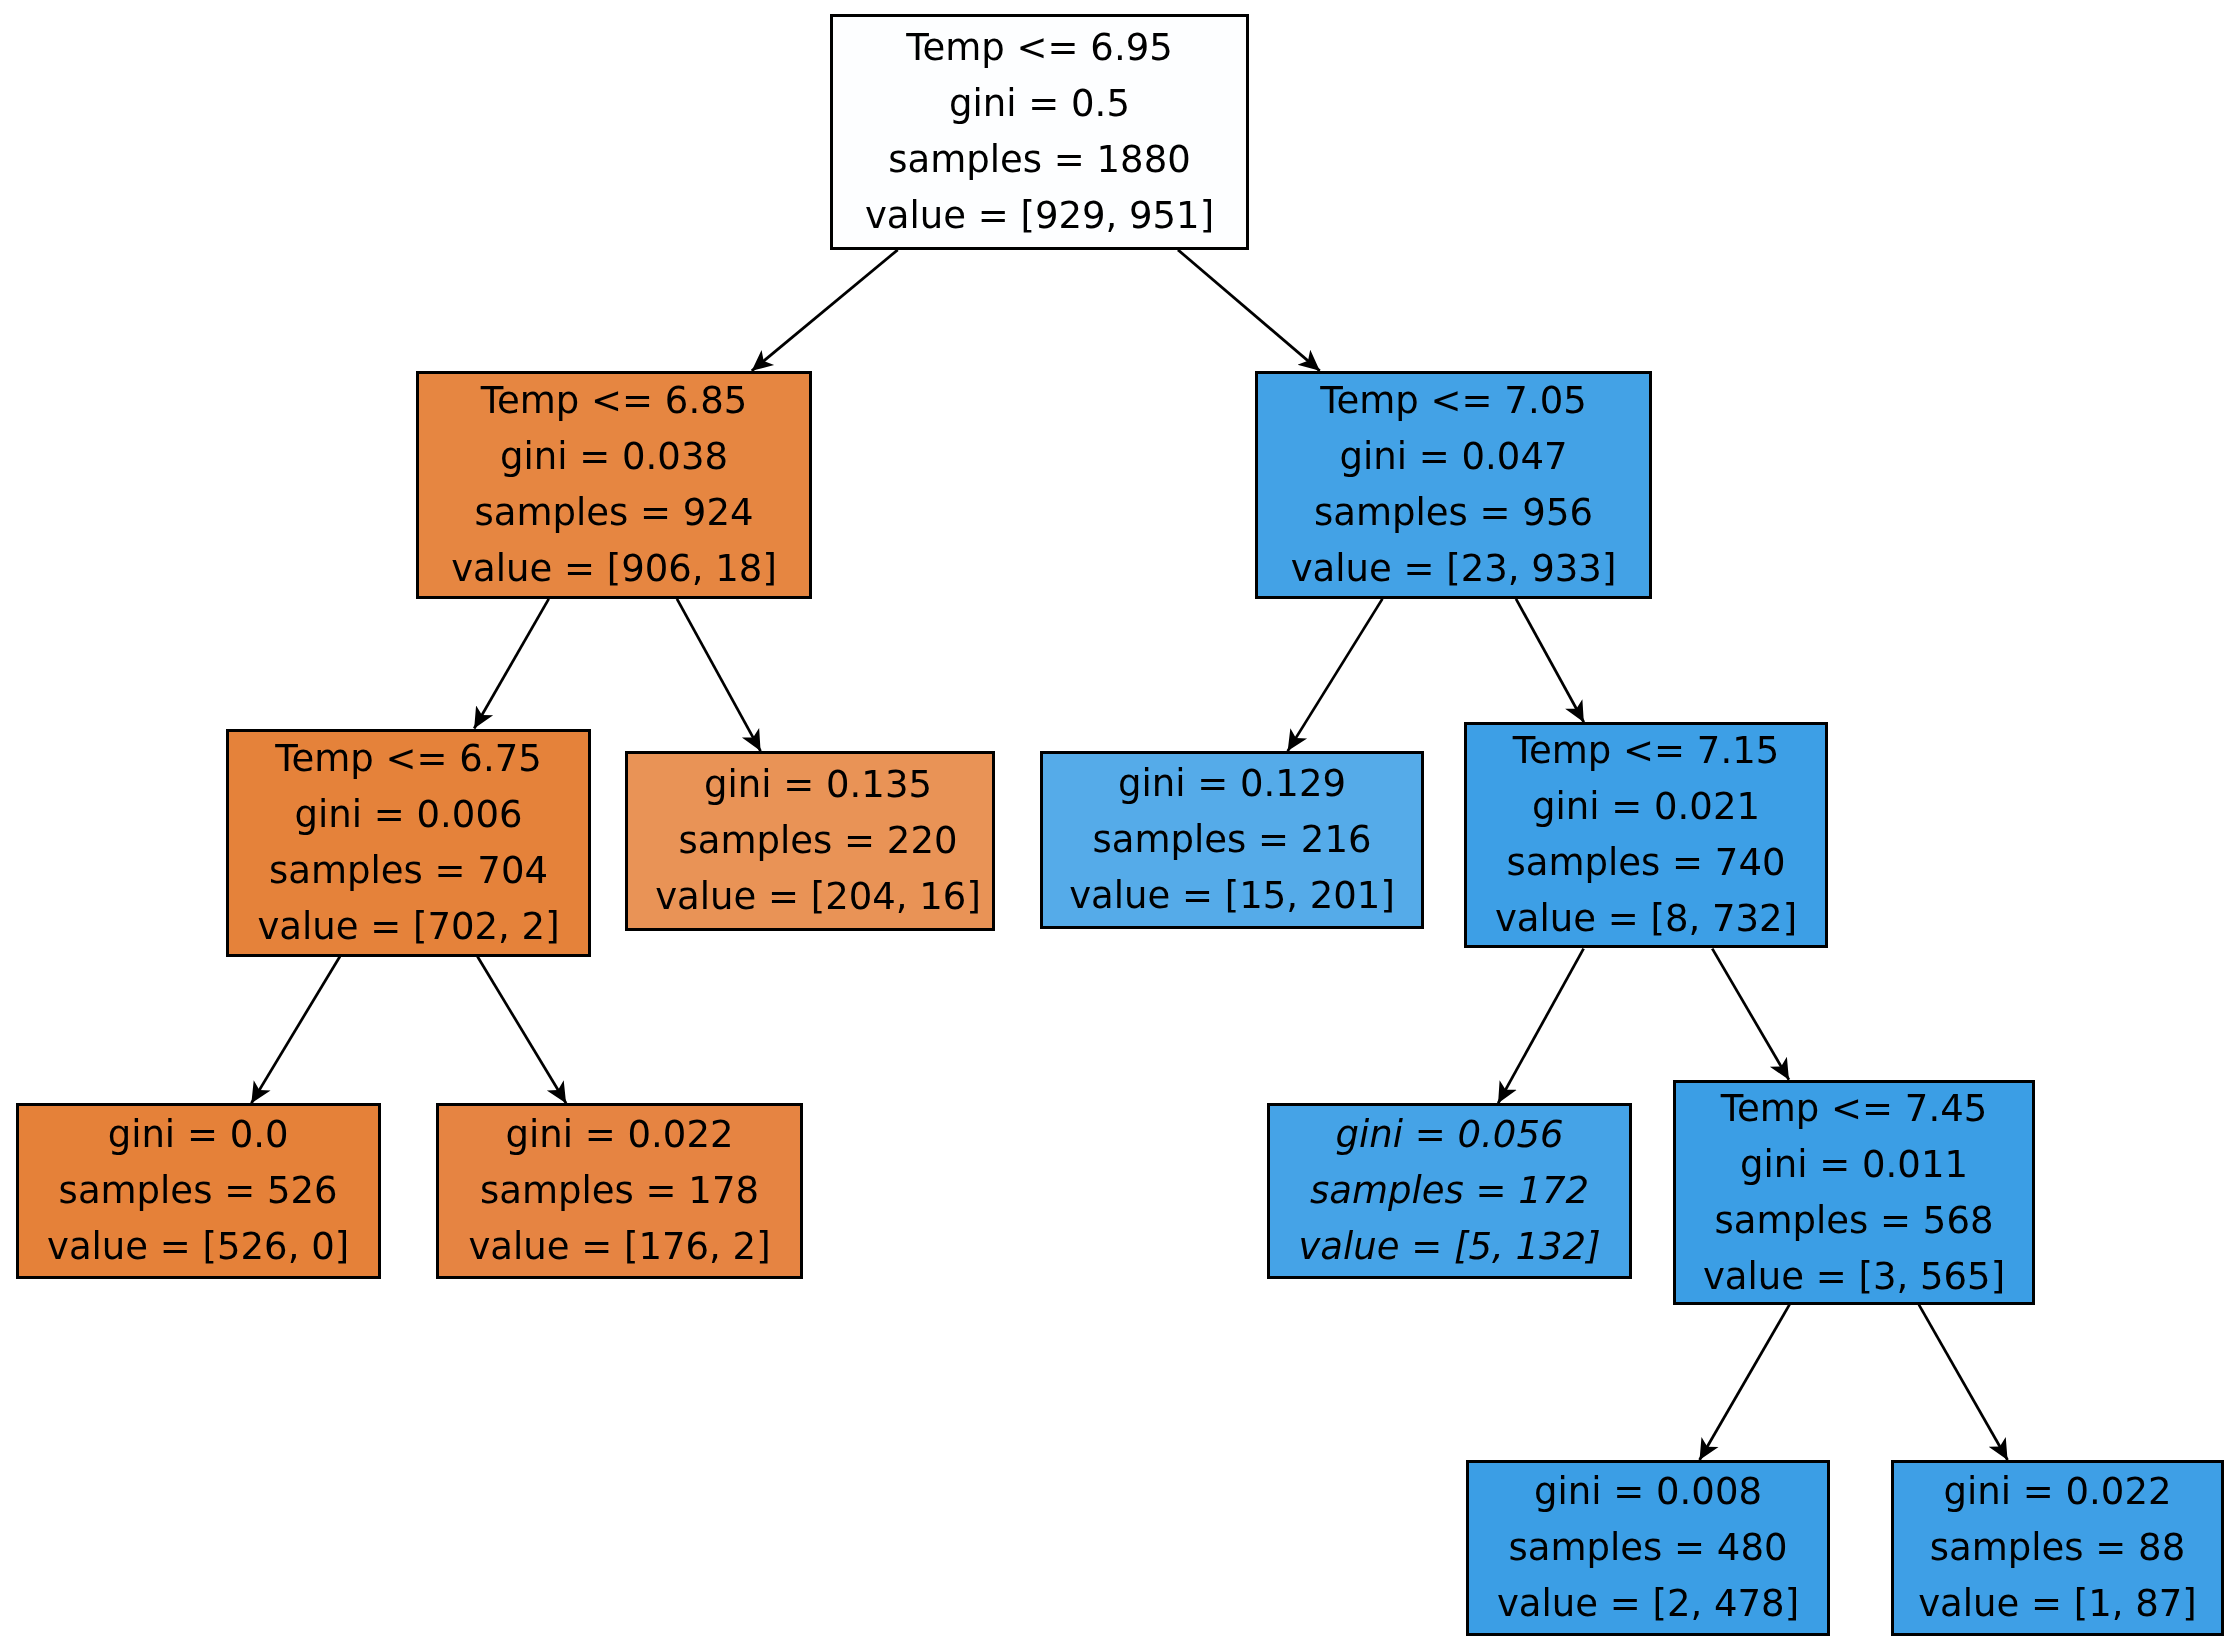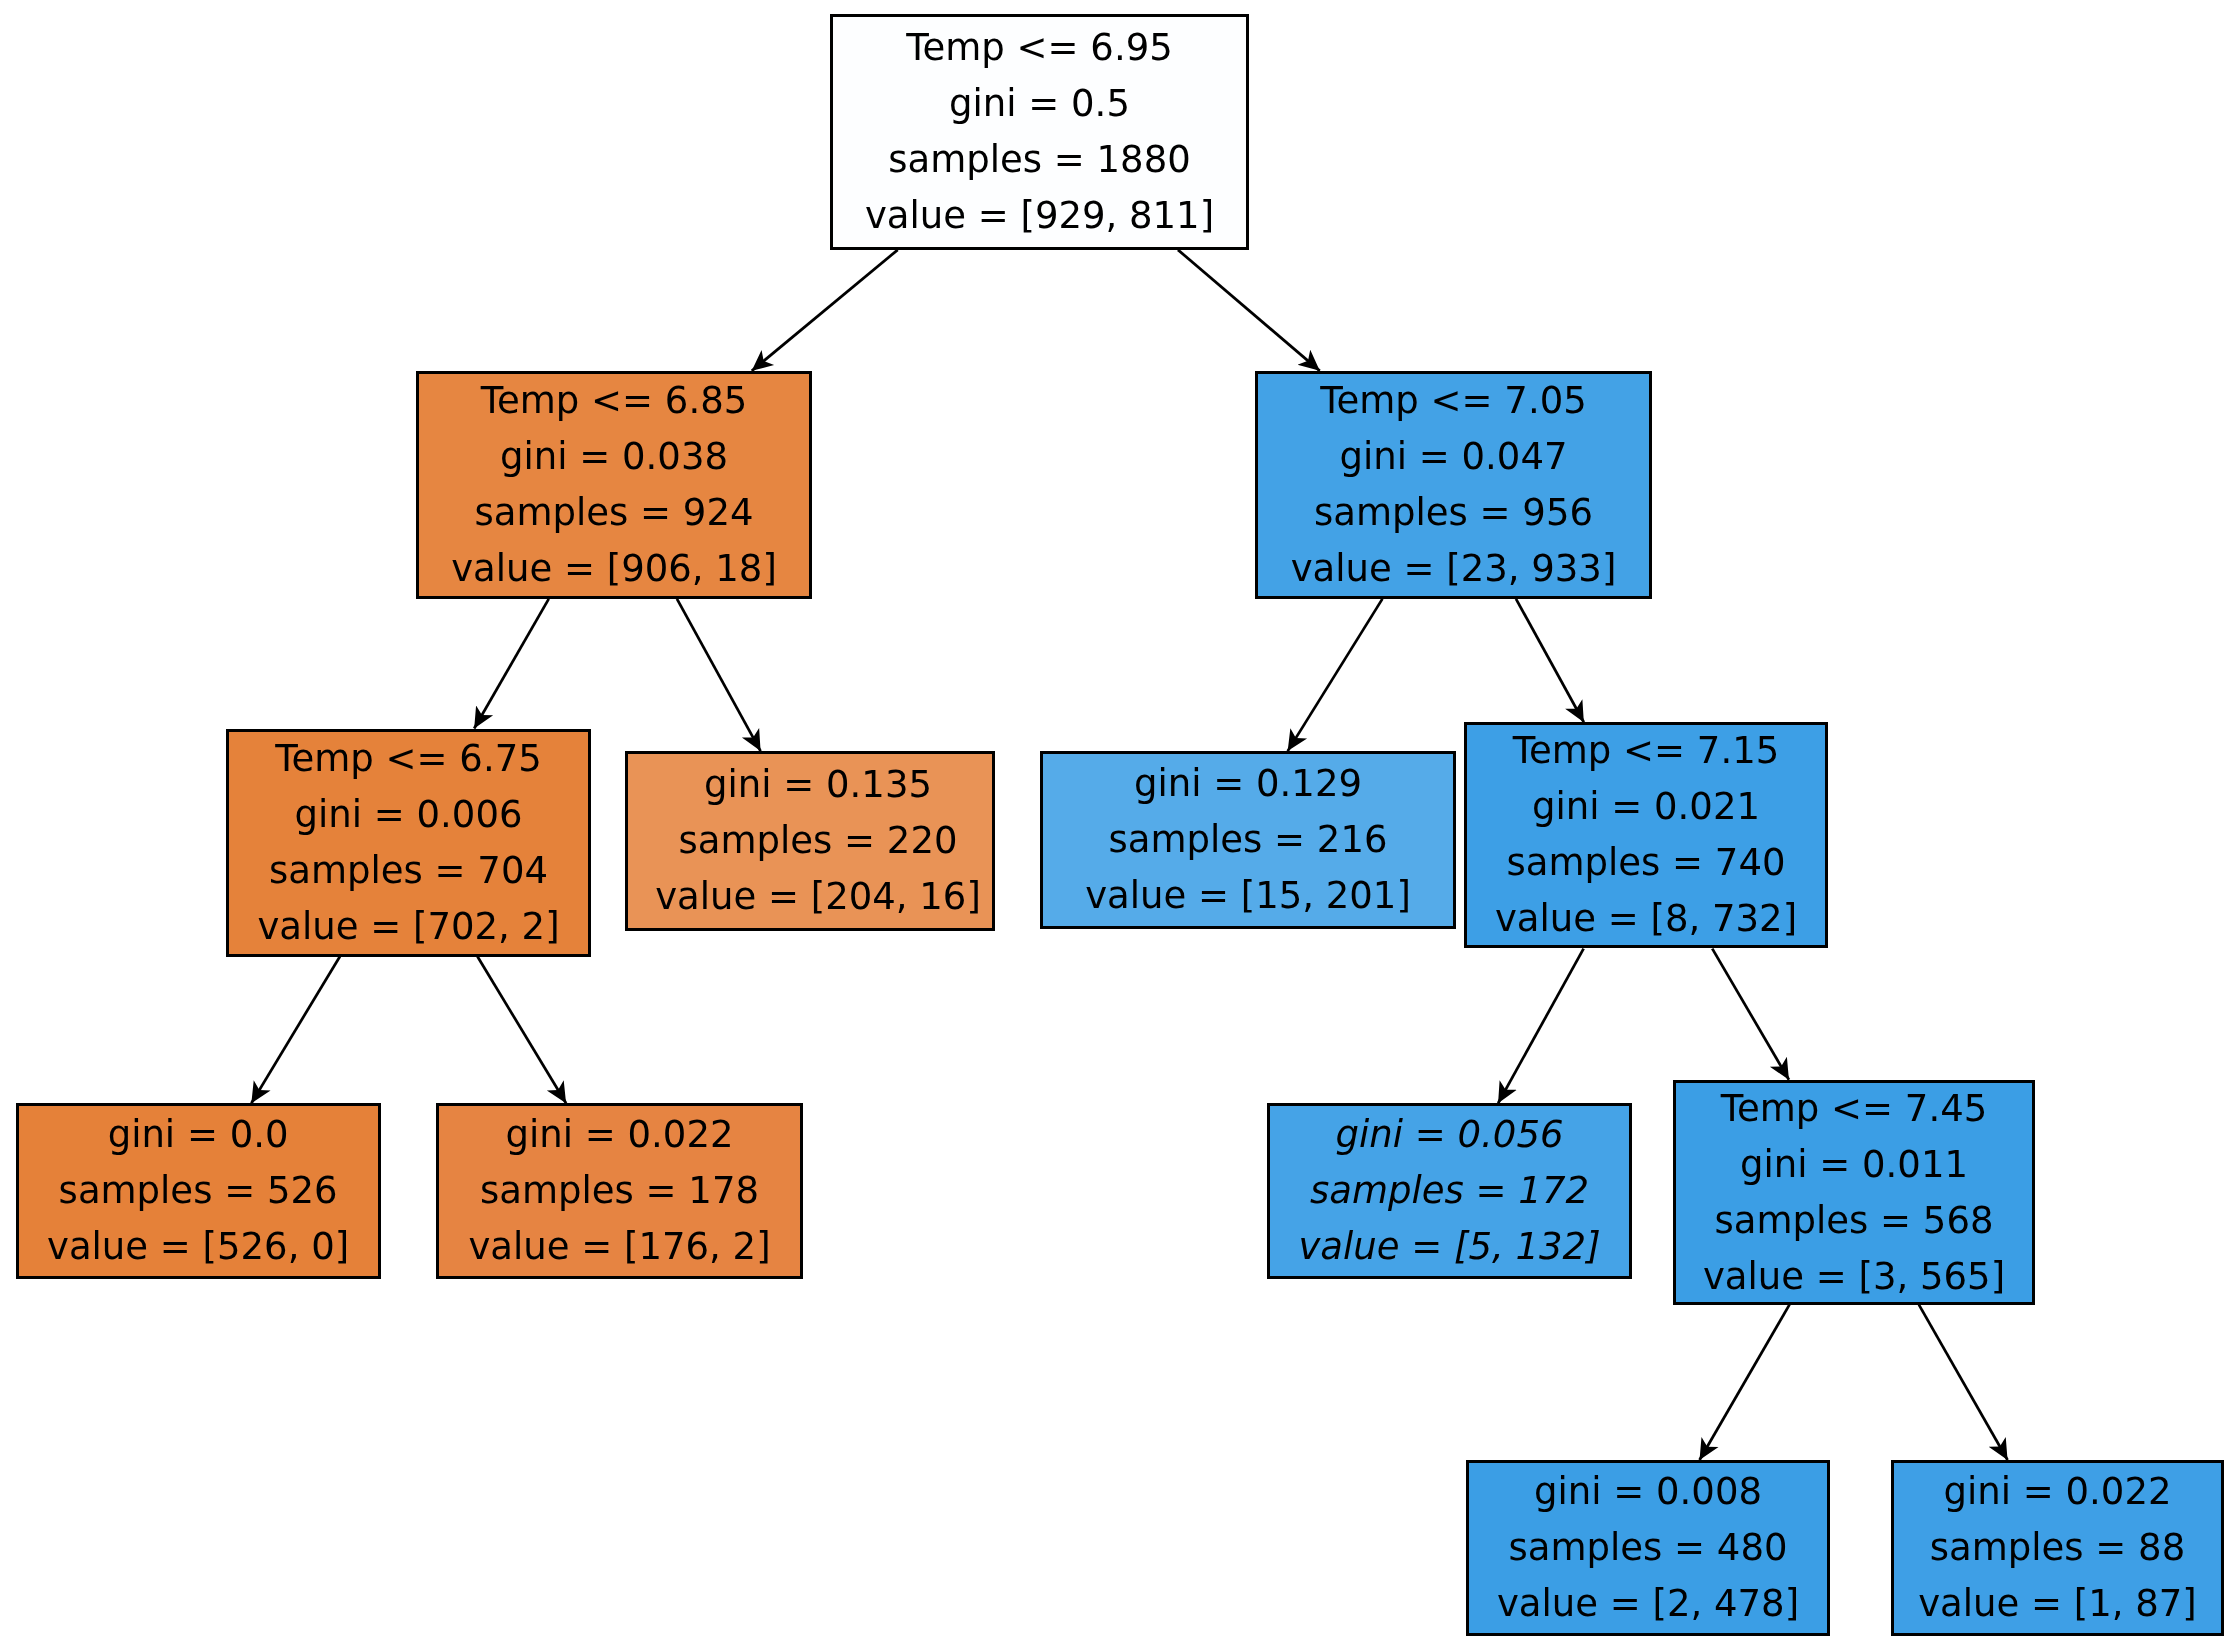--- a/index.html
+++ b/index.html
@@ -53,21 +53,21 @@
       <line x1="611.2" y1="1225.0" x2="724.7" y2="1413.0" stroke="#000000" marker-end="url(#arrowhead)"></line>
       <line x1="2027.9" y1="1215.0" x2="1918.4" y2="1413.0" stroke="#000000" marker-end="url(#arrowhead)"></line>
       <line x1="2192.7" y1="1215.0" x2="2290.9" y2="1383.0" stroke="#000000" marker-end="url(#arrowhead)"></line>
       <line x1="2291.6" y1="1671.0" x2="2176.4" y2="1870.0" stroke="#000000" marker-end="url(#arrowhead)"></line>
       <line x1="2457.3" y1="1671.0" x2="2570.9" y2="1870.0" stroke="#000000" marker-end="url(#arrowhead)"></line>
     </svg>
 <div class="node" style="left: 830px; top: 14px; width: 419px; height: 236px; background: rgb(253, 254, 255); border-color: rgb(0, 0, 0); color: rgb(0, 0, 0);">
       <div class="line">Temp &lt;= 6.95</div>
       <div class="line">gini = 0.5</div>
       <div class="line">samples = 1880</div>
-      <div class="line">value = [929, 811]</div>
+      <div class="line">value = [929, 951]</div>
     </div>
     <div class="node" style="left: 416px; top: 371px; width: 396px; height: 228px; background: rgb(230, 134, 65); border-color: rgb(0, 0, 0); color: rgb(0, 0, 0);">
       <div class="line">Temp &lt;= 6.85</div>
       <div class="line">gini = 0.038</div>
       <div class="line">samples = 924</div>
       <div class="line">value = [906, 18]</div>
     </div>
     <div class="node" style="left: 1255px; top: 371px; width: 397px; height: 228px; background: rgb(67, 162, 230); border-color: rgb(0, 0, 0); color: rgb(0, 0, 0);">
       <div class="line">Temp &lt;= 7.05</div>
       <div class="line">gini = 0.047</div>
@@ -78,21 +78,21 @@
       <div class="line">Temp &lt;= 6.75</div>
       <div class="line">gini = 0.006</div>
       <div class="line">samples = 704</div>
       <div class="line">value = [702, 2]</div>
     </div>
     <div class="node" style="left: 625px; top: 751px; width: 370px; height: 180px; background: rgb(233, 147, 86); border-color: rgb(0, 0, 0); color: rgb(0, 0, 0); padding-left: 16px;">
       <div class="line">gini = 0.135</div>
       <div class="line">samples = 220</div>
       <div class="line">value = [204, 16]</div>
     </div>
-    <div class="node" style="left: 1040px; top: 751px; width: 416px; height: 178px; background: rgb(85, 171, 233); border-color: rgb(0, 0, 0); color: rgb(0, 0, 0);">
+    <div class="node" style="left: 1040px; top: 751px; width: 384px; height: 178px; background: rgb(85, 171, 233); border-color: rgb(0, 0, 0); color: rgb(0, 0, 0);">
       <div class="line">gini = 0.129</div>
       <div class="line">samples = 216</div>
       <div class="line">value = [15, 201]</div>
     </div>
     <div class="node" style="left: 1464px; top: 722px; width: 364px; height: 226px; background: rgb(61, 159, 230); border-color: rgb(0, 0, 0); color: rgb(0, 0, 0);">
       <div class="line">Temp &lt;= 7.15</div>
       <div class="line">gini = 0.021</div>
       <div class="line">samples = 740</div>
       <div class="line">value = [8, 732]</div>
     </div>

